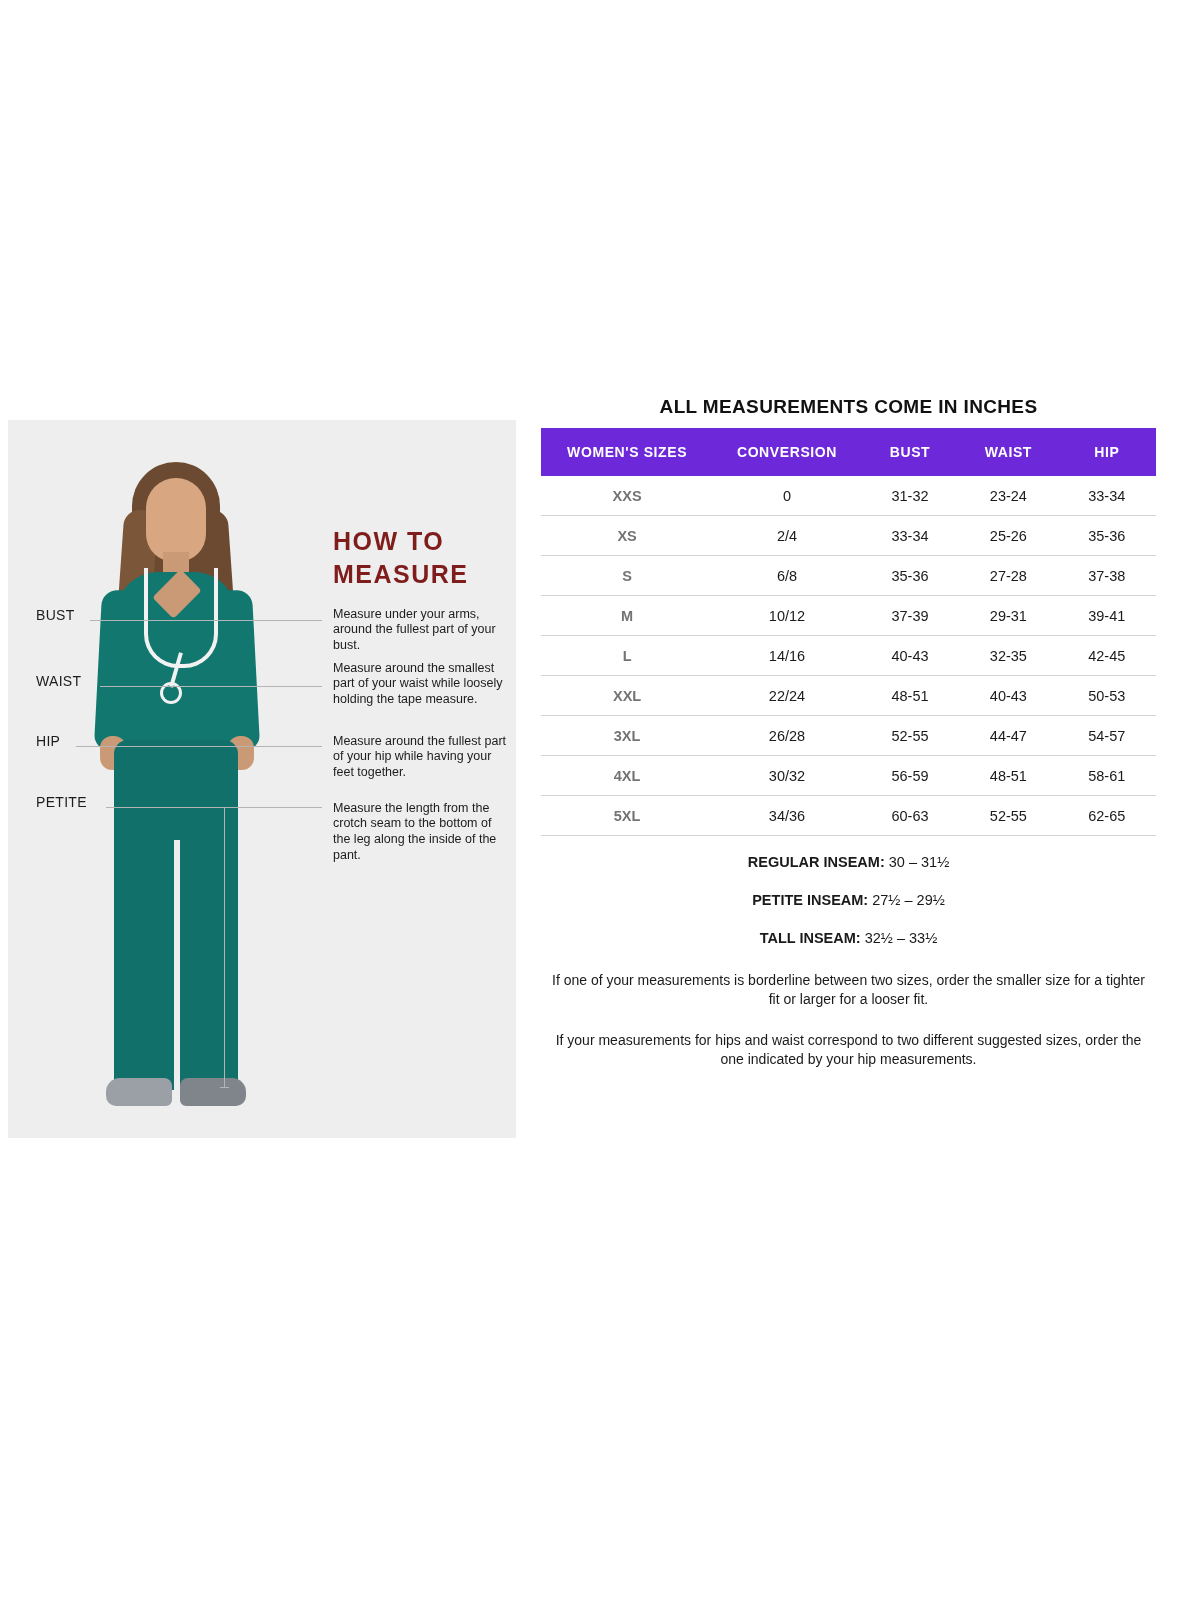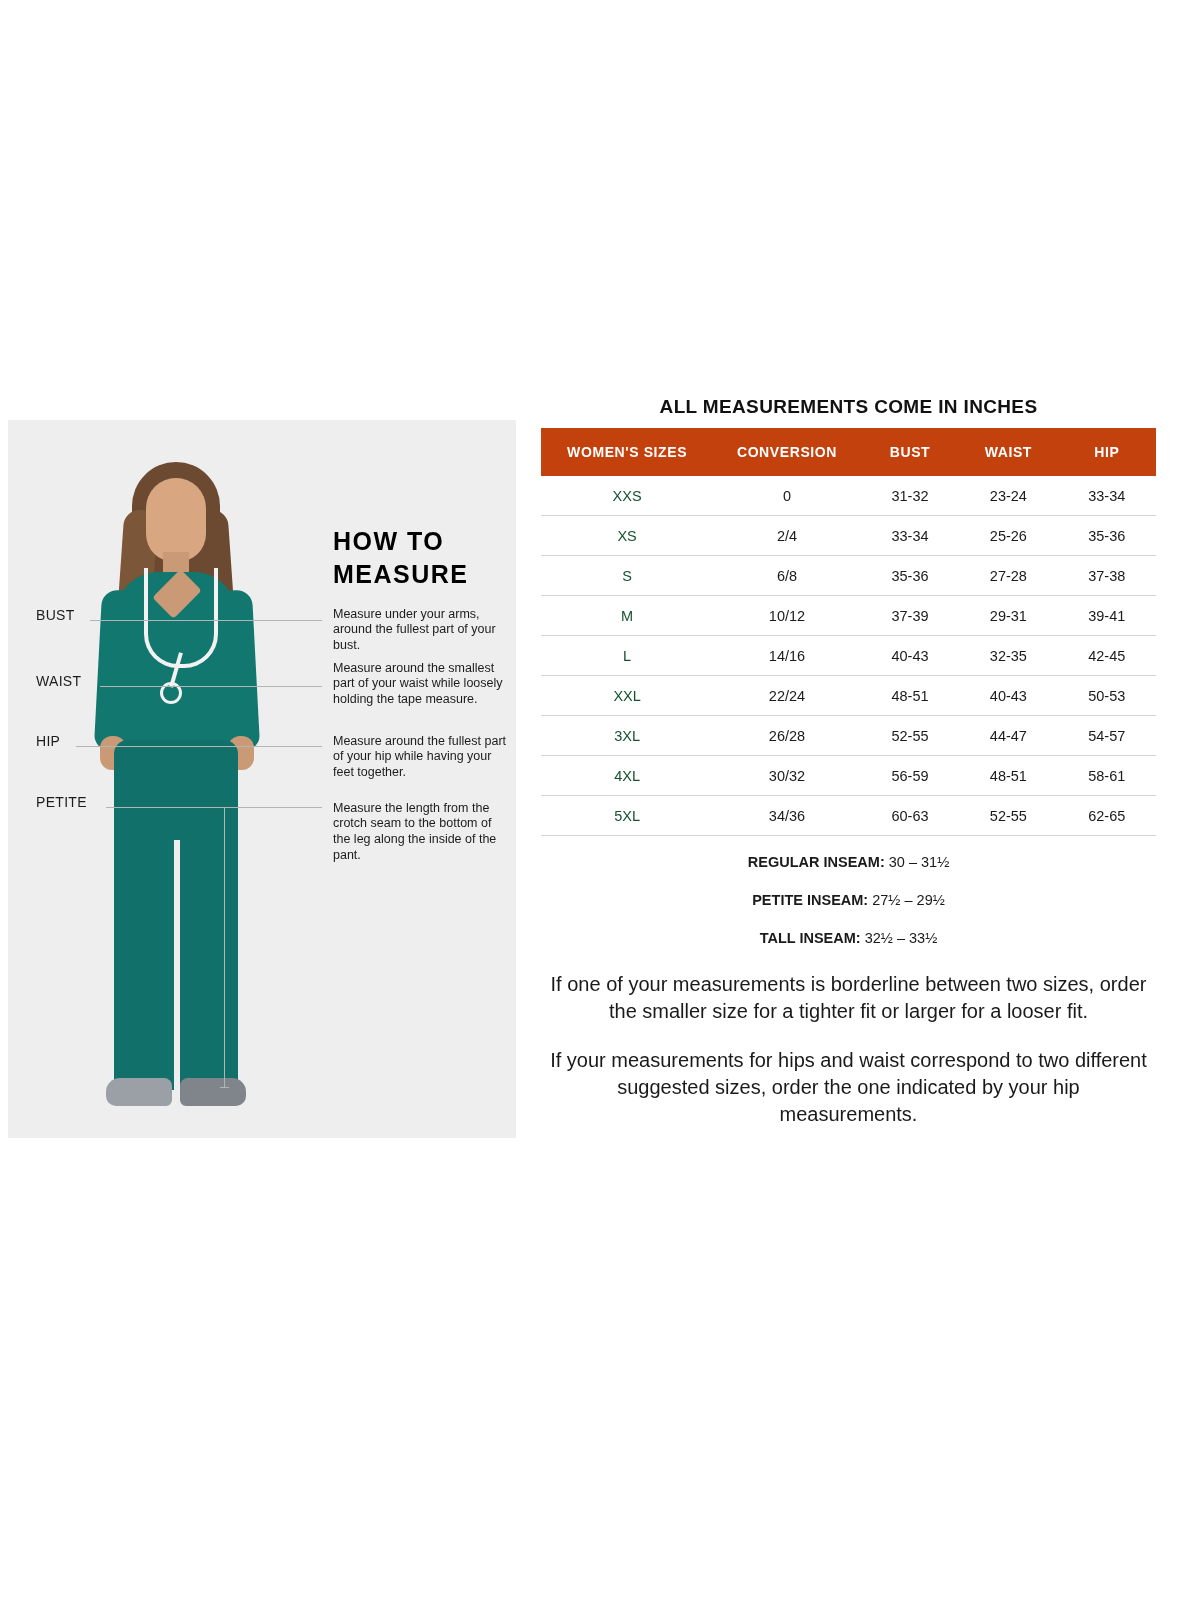--- a/index.html
+++ b/index.html
@@ -192,21 +192,21 @@
 
   
   #howto-title {
     position: absolute;
     left: 325px;
     top: 105px;
     font-size: 25px;
     font-weight: bold;
     letter-spacing: 1.5px;
     line-height: 1.32;
-    color: #000000;
+    color: #7f1d1d;
   }
   .howto-para {
     position: absolute;
     left: 325px;
     width: 178px;
     font-size: 12.5px;
     line-height: 1.27;
     color: #1c1c1c;
   }
   #howto-p1 { top: 174px; }
@@ -228,57 +228,57 @@
     letter-spacing: .35px;
     color: #111111;
     margin-bottom: 10px;
   }
   table#size-table {
     width: 615px;
     border-collapse: collapse;
     font-size: 14.5px;
   }
   #size-table thead th {
-    background: #c2410c;
+    background: #6d28d9;
     color: #ffffff;
     font-size: 14px;
     font-weight: bold;
     letter-spacing: .6px;
     padding: 16px 8px;
     text-align: center;
   }
   #size-table tbody td {
     padding: 11.5px 0;
     text-align: center;
     border-bottom: 1px solid #d4d4d4;
     color: #1a1a1a;
   }
   #size-table tbody td.size-cell {
-    color: #14532d;
-    font-weight: normal;
+    color: #737373;
+    font-weight: bold;
   }
   #size-table col.c-size    { width: 28%; }
   #size-table col.c-conv    { width: 24%; }
   #size-table col.c-bust    { width: 16%; }
   #size-table col.c-waist   { width: 16%; }
   #size-table col.c-hip     { width: 16%; }
 
   .inseam-line {
     text-align: center;
     font-size: 14.5px;
     color: #1a1a1a;
     margin-top: 16px;
     line-height: 1.5;
   }
   #inseam-block { margin-top: 16px; }
   .inseam-line b { font-weight: bold; }
 
   .foot-note {
     text-align: center;
-    font-size: 20px;
+    font-size: 14px;
     line-height: 1.35;
     color: #1a1a1a;
     margin-top: 22px;
     padding: 0 6px;
   }
 </style>
 </head>
 <body>
 
 <div id="left-panel">

